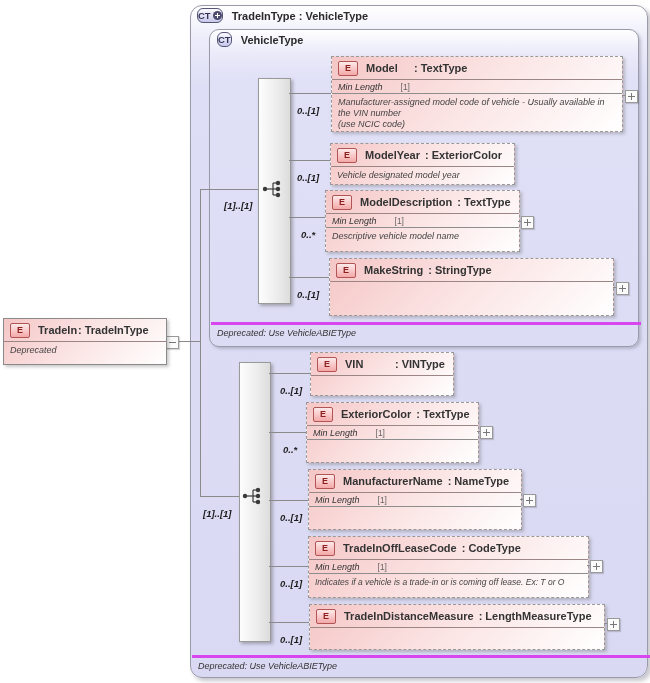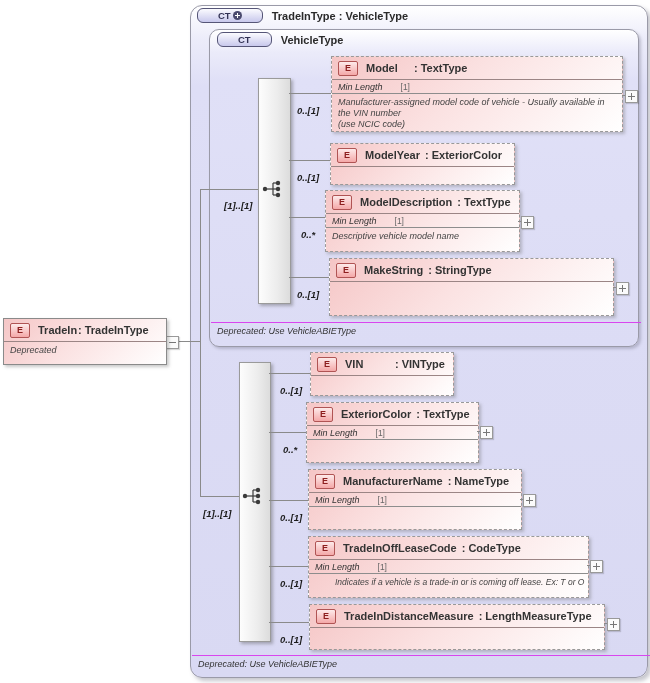--- a/index.html
+++ b/index.html
@@ -6,30 +6,30 @@
   #canvas{position:relative;width:650px;height:683px;background:#ffffff;overflow:hidden;
           font-family:"Liberation Sans",sans-serif;}
 
   
   .ctbox{position:absolute;border:1px solid #9a9aa8;border-radius:12px;
          background:linear-gradient(180deg,#ffffff 0%,#ececfa 5%,#dedef6 12%,#d9d9f3 100%);
          box-shadow:3px 3px 4px rgba(90,90,110,0.35);}
   .ctbox.inner{background:linear-gradient(180deg,#ffffff 0%,#ebebfa 7%,#e0e0f7 16%,#dcdcf5 100%);
          border-radius:10px;box-shadow:2px 2px 3px rgba(90,90,110,0.3);}
   .cthead{position:absolute;display:flex;align-items:center;gap:9px;}
-  .ctbadge{border:1.5px solid #555577;border-radius:6px;height:13px;padding:0 20px;
+  .ctbadge{border:1.5px solid #555577;border-radius:6px;height:13px;padding:0 0;
            background:linear-gradient(180deg,#fbfbff,#c8c8ec);
            color:#333355;font:bold 9.5px/13px "Liberation Sans",sans-serif;
            display:flex;align-items:center;}
   .ctplus{position:relative;width:9px;height:9px;border-radius:50%;background:#4a4a6e;margin-left:2px;flex:0 0 auto;}
   .ctplus i{position:absolute;background:#fff;}
   .ctplus .h{left:2px;top:4px;width:5px;height:1px;}
   .ctplus .v{left:4px;top:2px;width:1px;height:5px;}
   .cttitle{font:bold 11px "Liberation Sans",sans-serif;color:#2b2b2b;white-space:nowrap;}
-  .ctfooter{position:absolute;border-top:1px solid #d946ef;
+  .ctfooter{position:absolute;border-top:3px solid #d946ef;
             font:italic 9px "Liberation Sans",sans-serif;color:#333;padding:3px 0 0 6px;}
 
   
   .ebox{position:absolute;border:1px dashed #999;
         background:linear-gradient(135deg,#f5c6c6 0%,#fbe2e2 45%,#ffffff 100%);
         box-shadow:2px 2px 3px rgba(100,100,100,0.35);}
   .ebox.solid{border:1px solid #8a8a8a;}
   .ehead{display:flex;align-items:center;padding:4px 4px 4px 6px;height:14px;
          border-bottom:1px solid #9b8585;white-space:nowrap;}
   .ebadge{flex:0 0 auto;width:18px;height:13px;border:1px solid #b05454;border-radius:2px;
@@ -146,20 +146,21 @@
       <i class="h"></i>
       <i class="v"></i>
     </div>
 
   <div class="ebox" style="left:330px;top:143px;width:183px;height:40px;">
     <div class="ehead">
       <span class="ebadge">E</span>
       <span class="ename">ModelYear</span>
       <span class="etype">: ExteriorColor</span>
     </div>
+    <div class="eann nowrap">Vehicle designated model year</div>
   </div>
 
   <div class="ebox" style="left:325px;top:190px;width:193px;height:60px;">
     <div class="ehead">
       <span class="ebadge">E</span>
       <span class="ename">ModelDescription</span>
       <span class="etype">: TextType</span>
     </div>
     <div class="efacet">
       <span class="fname">Min Length</span><span class="fval">[1]</span>
@@ -251,21 +252,21 @@
 
   <div class="ebox" style="left:308px;top:536px;width:279px;height:60px;">
     <div class="ehead">
       <span class="ebadge">E</span>
       <span class="ename">TradeInOffLeaseCode</span>
       <span class="etype">: CodeType</span>
     </div>
     <div class="efacet">
       <span class="fname">Min Length</span><span class="fval">[1]</span>
     </div>
-    <div class="eann nowrap" style="font-size:8.5px;margin-left:20px;">Indicates if a vehicle is a trade-in or is coming off lease. Ex: T or O</div>
+    <div class="eann nowrap" style="font-size:8.5px;">Indicates if a vehicle is a trade-in or is coming off lease. Ex: T or O</div>
   </div>
   <div class="hline" style="left:587px;top:565px;width:3px;"></div>
   <div class="sqbtn" style="left:590px;top:560px;">
       <i class="h"></i>
       <i class="v"></i>
     </div>
 
   <div class="ebox" style="left:309px;top:604px;width:294px;height:44px;">
     <div class="ehead">
       <span class="ebadge">E</span>

